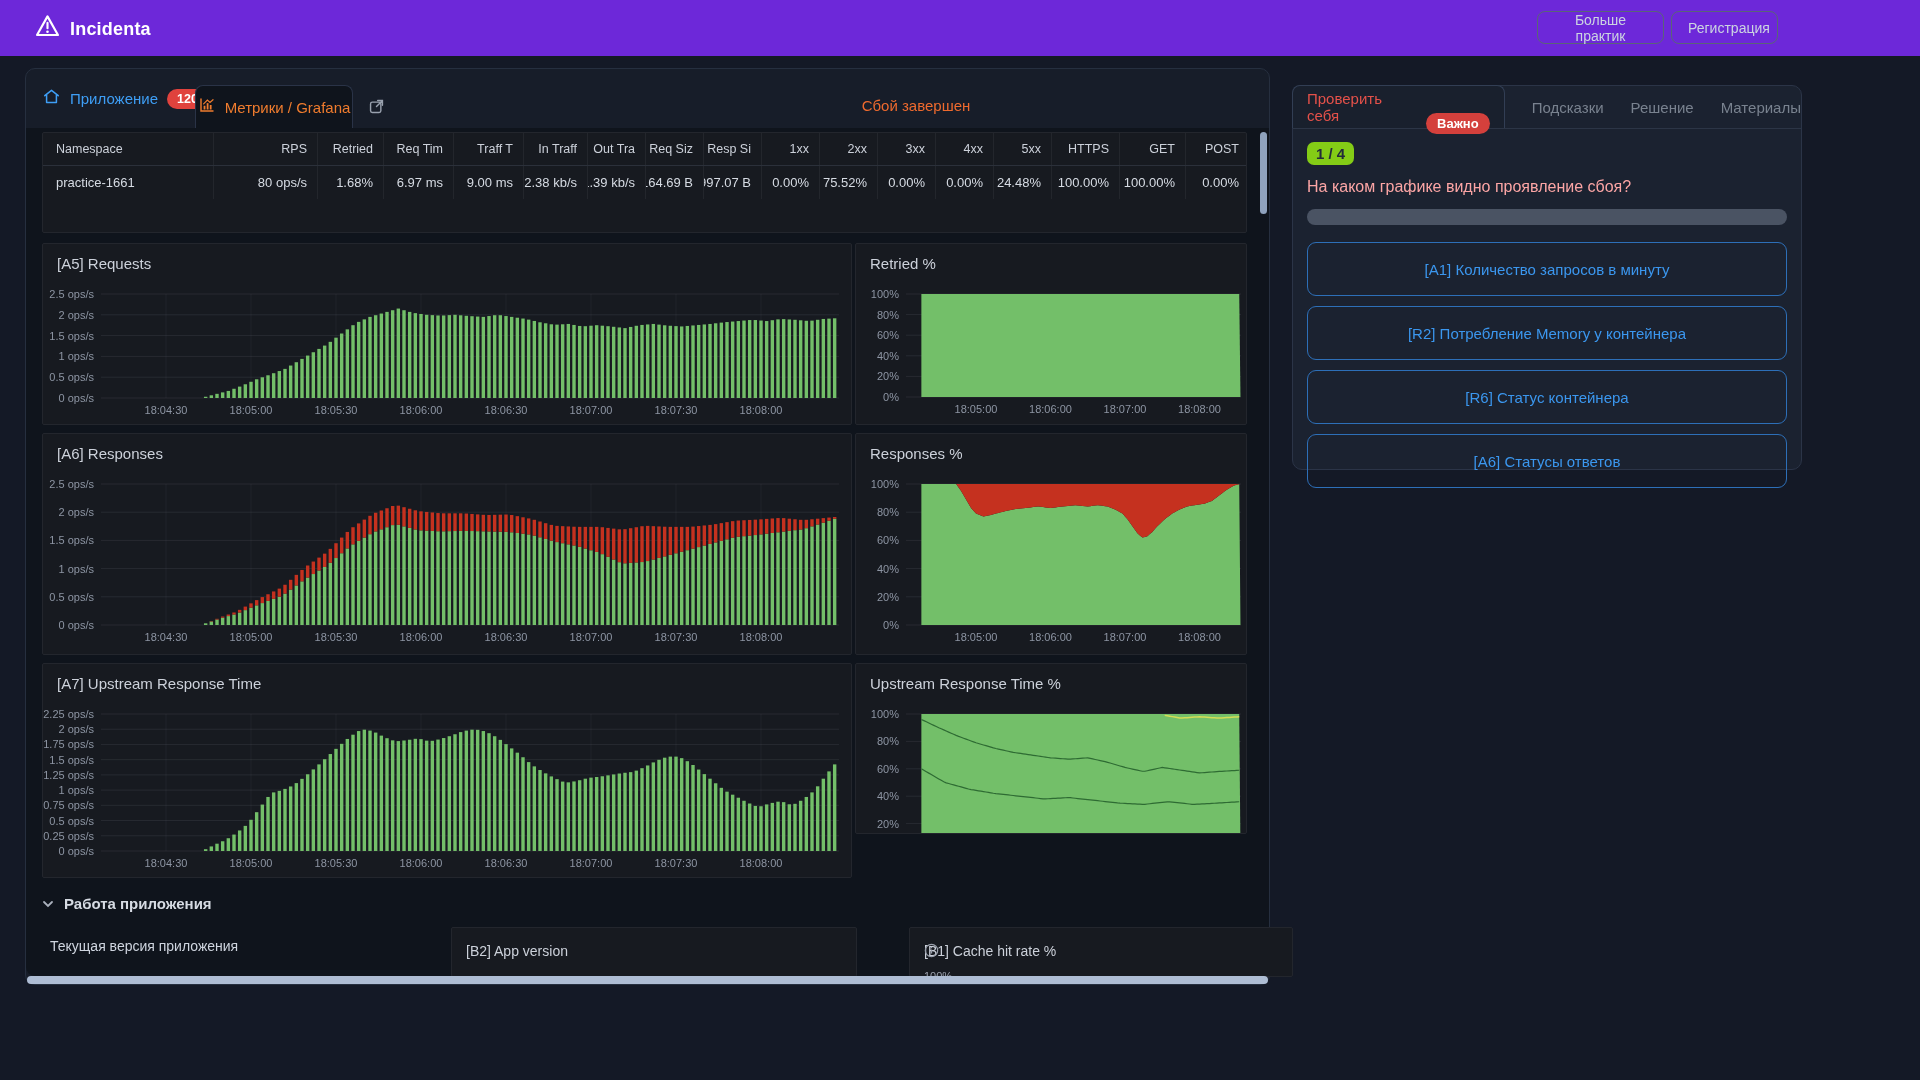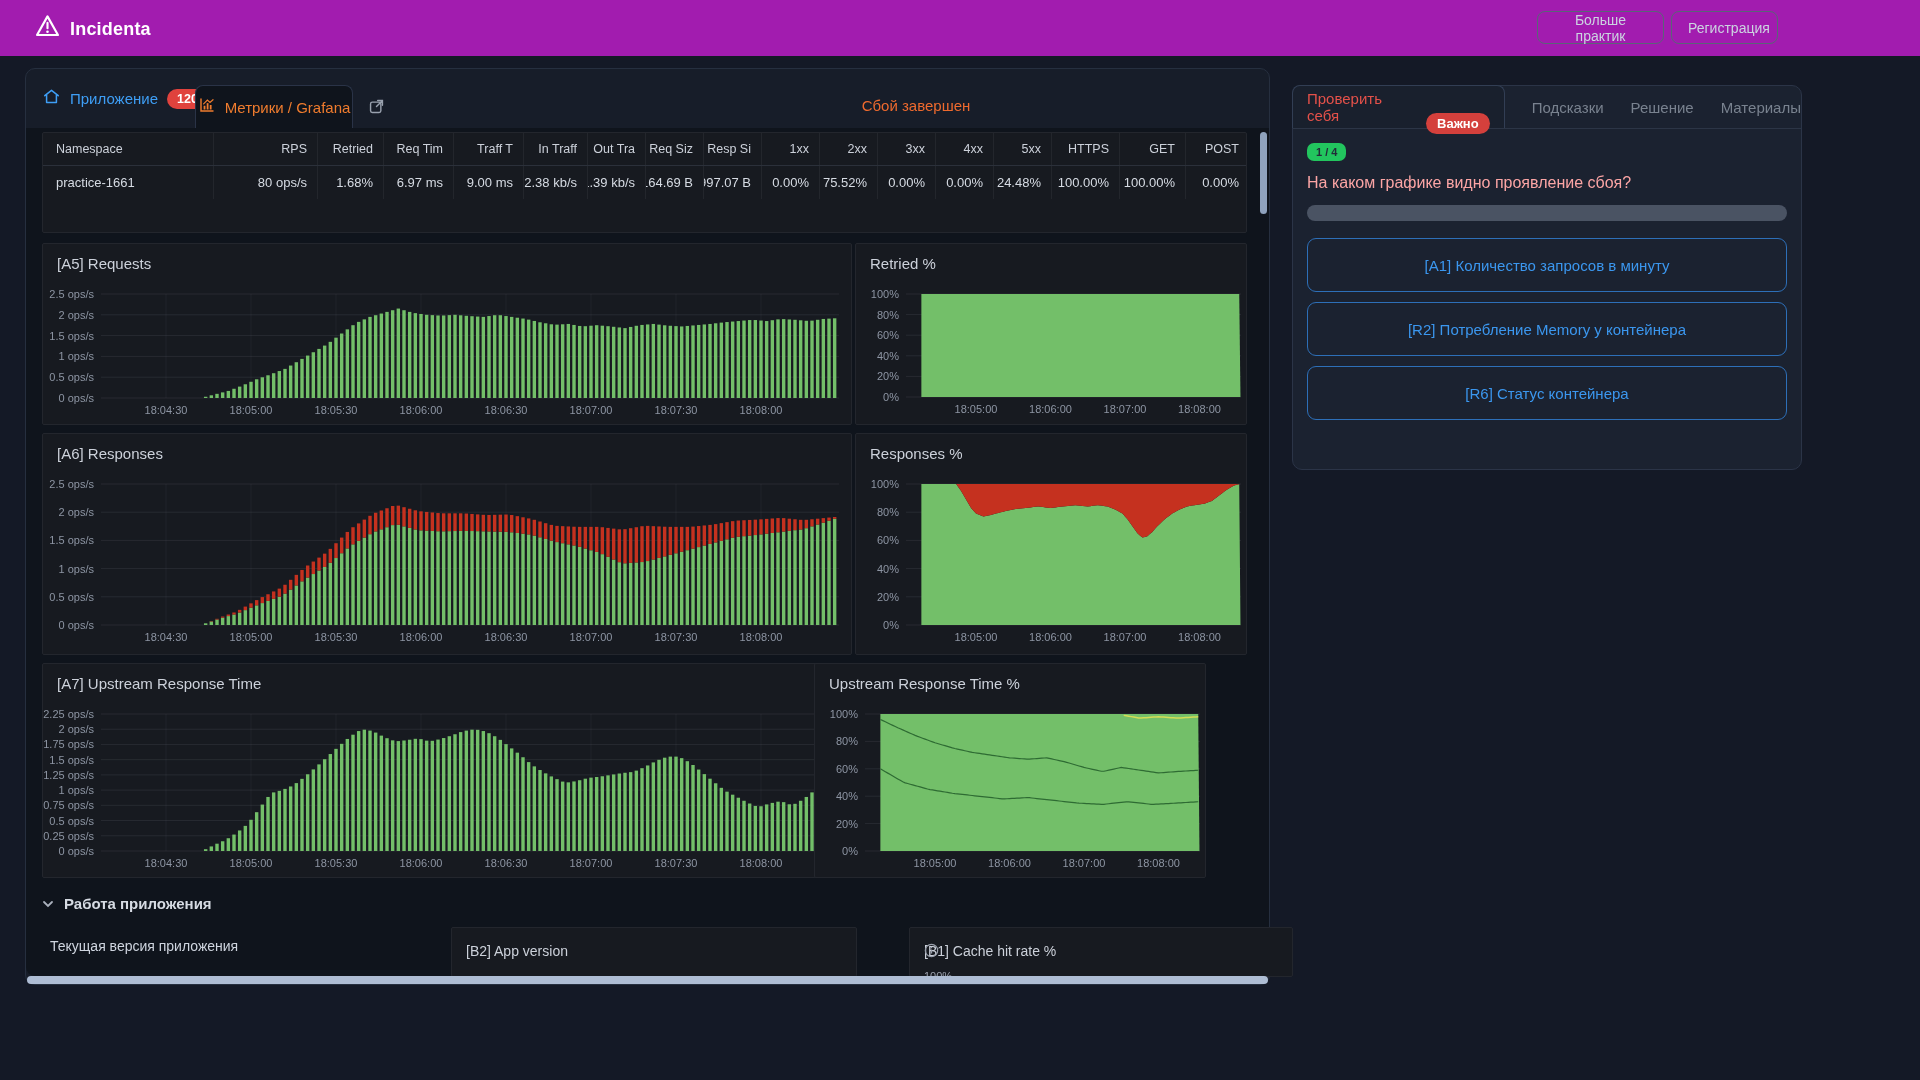--- a/index.html
+++ b/index.html
@@ -1,20 +1,20 @@
 <!DOCTYPE html>
 <html><head>
 <meta charset="utf-8">
 <style>
   * { margin:0; padding:0; box-sizing:border-box; }
   html,body { width:1920px; height:1080px; background:#141926; font-family:"Liberation Sans","DejaVu Sans",sans-serif; }
   .page { position:relative; width:1920px; height:1080px; overflow:hidden; background:#141926; }
 
   
-  .hdr { position:absolute; left:0; top:0; width:1920px; height:56px; background:#a21caf;padding-left:31px; }
+  .hdr { position:absolute; left:0; top:0; width:1920px; height:56px; background:#6d28d9;padding-left:31px; }
   .brand { position:absolute; left:34px; top:13px; display:flex; align-items:center; gap:9px; color:#fff; }
   .brand span { font-size:18px; font-weight:700; letter-spacing:.2px; }
   .hdr-btn { position:absolute; top:11px; height:33px; background:transparent; border:1px solid #5a6478; border-radius:8px; color:#ccd4e1; font-size:14px; font-family:inherit; padding:0 16px; cursor:pointer; }
   .hdr-btn.more { left:1537px; width:127px; }
   .hdr-btn.reg  { left:1671px; width:107px; }
 
   
   .panel-main { position:absolute; left:25px; top:68px; width:1245px; height:917px; background:#171d29; border:1px solid #262f3f; border-radius:10px; }
   .dash-bg { position:absolute; left:26px; top:128px; width:1243px; height:848px; background:#0f141c; border-radius:0 0 9px 9px; }
 
@@ -53,21 +53,21 @@
   .vscroll { position:absolute; left:1260px; top:132px; width:7px; height:82px; background:#8fa2bd; border-radius:4px; cursor:pointer; }
 
   
   .panel-quiz { position:absolute; left:1292px; top:85px; width:510px; height:385px; background:#1b2230; border:1px solid #2b3447; border-radius:10px; }
   .q-tabs { position:relative; height:43px; border-bottom:1px solid #2c3546; display:flex; align-items:stretch; }
   .q-tab-active { display:flex; align-items:center; gap:9px; padding:0 14px; background:#19202d; border:1px solid #323e54; border-bottom:none; border-radius:8px 8px 0 0; margin-left:-1px; margin-top:-1px; cursor:pointer; }
   .q-tab-active .lbl { color:#e4514a; font-size:15px; }
   .badge-imp { background:#d4403c; color:#fff; font-size:13px; font-weight:600; padding:3px 11px; border-radius:999px;margin-top:33px; }
   .q-tab { color:#79828f; font-size:15px; display:flex; align-items:center; margin-left:27px; cursor:pointer; }
   .q-body { padding:13px 14px 0 14px; }
-  .q-pill { display:inline-block; background:#22c55e; color:#232b3a; font-size:11px; font-weight:700; padding:3px 9px; border-radius:7px; }
+  .q-pill { display:inline-block; background:#84cc16; color:#232b3a; font-size:15px; font-weight:700; padding:3px 9px; border-radius:7px; }
   .q-question { margin-top:13px; color:#fca5a5; font-size:16px; }
   .q-progress { margin-top:13px; height:16px; background:#4a5363; border-radius:8px; }
   .q-answers { margin-top:17px; display:flex; flex-direction:column; gap:10px; }
   .q-answers button { height:54px; background:transparent; border:1.6px solid #2d6fb8; border-radius:9px; color:#3b97ef; font-size:15px; font-family:inherit; cursor:pointer; }
 </style>
 </head>
 <body>
 
 <div class="page">
 
@@ -771,21 +771,21 @@
           <rect x="755.96592" y="136.76666666666665" width="3.4" height="50.23333333333335" fill="#73bf69"></rect>
           <rect x="761.63258" y="132.9611111111111" width="3.4" height="54.03888888888889" fill="#73bf69"></rect>
           <rect x="767.2992399999999" y="128.39444444444445" width="3.4" height="58.605555555555554" fill="#73bf69"></rect>
           <rect x="772.9659" y="122.30555555555556" width="3.4" height="64.69444444444444" fill="#73bf69"></rect>
           <rect x="778.63256" y="114.69444444444444" width="3.4" height="72.30555555555556" fill="#73bf69"></rect>
           <rect x="784.29922" y="107.38777777777779" width="3.4" height="79.61222222222221" fill="#73bf69"></rect>
           <rect x="789.96588" y="100.38555555555557" width="3.4" height="86.61444444444443" fill="#73bf69"></rect>
         </svg>
       </div>
   </section>
-  <section class="gpanel" style="left:814px; top:663px; width:392px; height:215px;">
+  <section class="gpanel" style="left:855px; top:663px; width:392px; height:171px;">
     <h3 class="gtitle">Upstream Response Time %</h3>
       <div>
         <svg width="392" height="215" viewBox="0 0 392 215">
           <line x1="50" y1="50" x2="385" y2="50" stroke="rgba(201,209,224,0.09)" stroke-width="1"></line>
           <text x="43" y="54" text-anchor="end" fill="#8d95a3" font-size="11">100%</text>
           <line x1="50" y1="77.4" x2="385" y2="77.4" stroke="rgba(201,209,224,0.09)" stroke-width="1"></line>
           <text x="43" y="81.4" text-anchor="end" fill="#8d95a3" font-size="11">80%</text>
           <line x1="50" y1="104.8" x2="385" y2="104.8" stroke="rgba(201,209,224,0.09)" stroke-width="1"></line>
           <text x="43" y="108.8" text-anchor="end" fill="#8d95a3" font-size="11">60%</text>
           <line x1="50" y1="132.2" x2="385" y2="132.2" stroke="rgba(201,209,224,0.09)" stroke-width="1"></line>
@@ -850,17 +850,18 @@
       <div class="q-tab">Материалы</div>
     </div>
     <div class="q-body">
       <span class="q-pill">1 / 4</span>
       <div class="q-question">На каком графике видно проявление сбоя?</div>
       <div class="q-progress"></div>
       <div class="q-answers" id="q-answers">
           <button>[A1] Количество запросов в минуту</button>
           <button>[R2] Потребление Memory у контейнера</button>
           <button>[R6] Статус контейнера</button>
+          <button>[A6] Статусы ответов</button>
         </div>
     </div>
   </aside>
 
 </div>
 
 </body></html>

